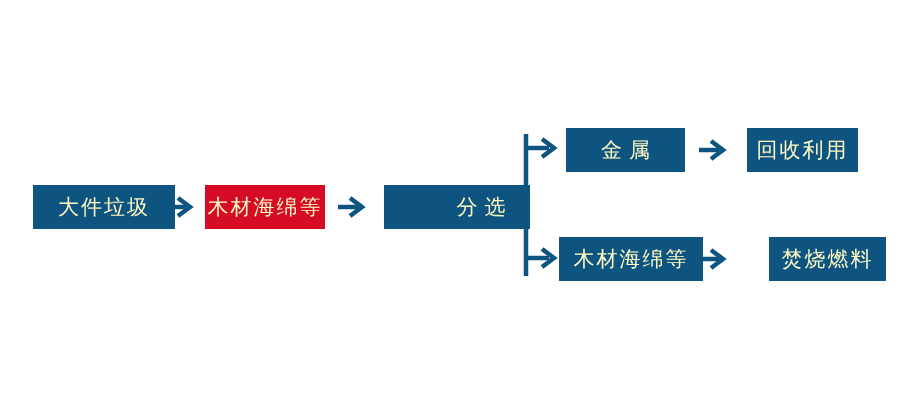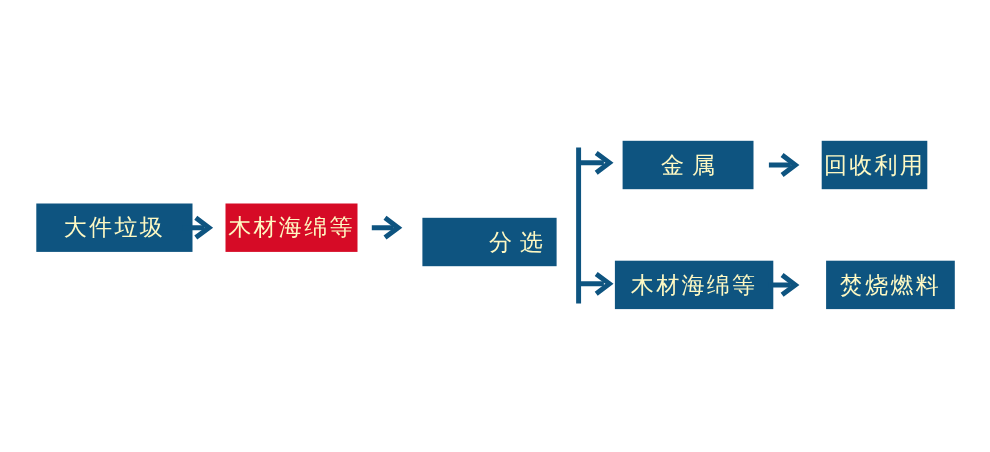--- a/index.html
+++ b/index.html
@@ -33,25 +33,25 @@
 
   .arrow {
     position: absolute;
     color: #0E5480;
   }
   .arrow svg, .connector svg { display: block; }
 
   
   .n-bulky    { left: 33px;  top: 185px; width: 142px; }
   .n-crush    { left: 205px; top: 185px; width: 120px; }
-  .n-sort     { left: 384px; top: 198px; width: 122px; padding-left: 48px; }
+  .n-sort     { left: 384px; top: 185px; width: 146px; padding-left: 48px; }
   .n-metal    { left: 566px; top: 128px; width: 119px; }
-  .n-recycle  { left: 747px; top: 128px; width: 96px; }
+  .n-recycle  { left: 747px; top: 128px; width: 111px; }
   .n-wood     { left: 559px; top: 237px; width: 144px; }
-  .n-fuel     { left: 751px; top: 237px; width: 117px; }
+  .n-fuel     { left: 769px; top: 237px; width: 117px; }
 
   .a-1 { left: 164px; top: 195px; }
   .a-2 { left: 336px; top: 195px; }
   .a-3 { left: 697px; top: 138px; }
   .a-4 { left: 697px; top: 247px; }
 
   .connector {
     position: absolute;
     left: 520px;
     top: 130px;

